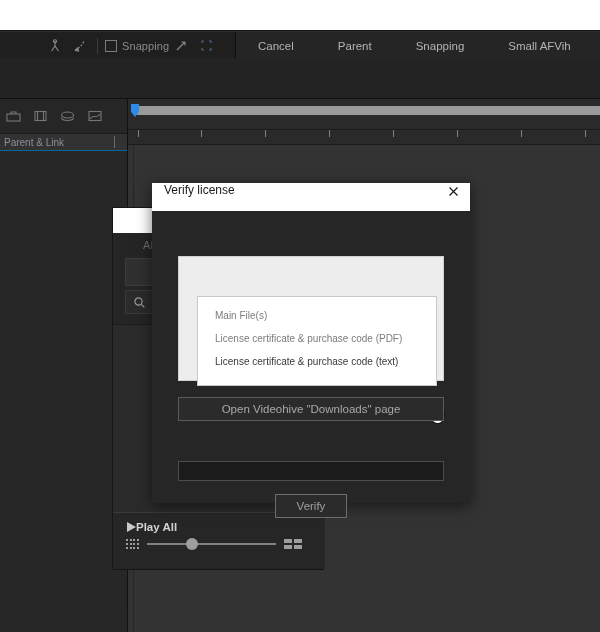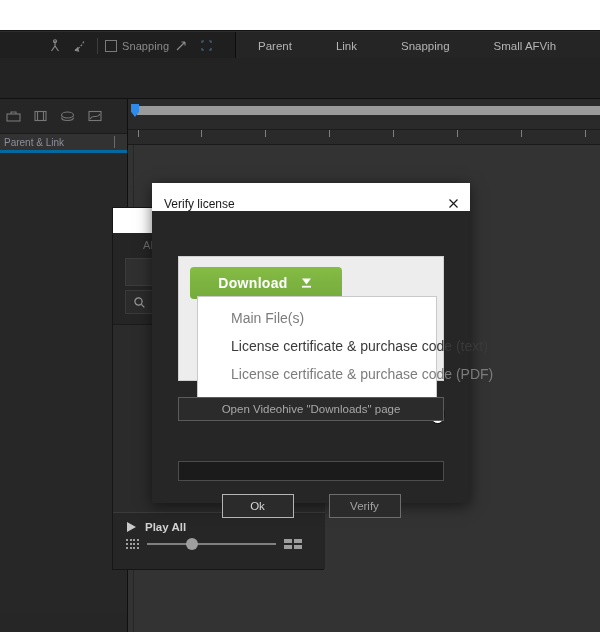--- a/index.html
+++ b/index.html
@@ -118,21 +118,21 @@
     height: 34px;
     padding-left: 6px;
     gap: 13px;
   }
   .lp-ico { color: #777; }
   .lp-ico svg { display: block; }
   .ae-col-header {
     height: 16px;
     background: #323232;
     border-top: 1px solid #1a1a1a;
-    border-bottom: 3px solid #0369a1;
+    border-bottom: 1px solid #0369a1;
     display: flex;
     align-items: center;
     padding-left: 4px;
     position: relative;
   }
   .ae-col-header span {
     color: #8e8e9a;
     font-size: 10px;
   }
   .ae-col-divider {
@@ -255,21 +255,20 @@
   .ext-footer {
     position: absolute;
     left: 0; bottom: 0;
     width: 212px; height: 56px;
     background: #262626;
     border-top: 1px solid #3a3a3a;
   }
   .ext-play {
     display: flex;
     align-items: center;
-    gap: 9px;
     padding: 8px 0 0 14px;
   }
   .ext-play-tri {
     width: 0; height: 0;
     border-left: 9px solid #c9c9c9;
     border-top: 5.5px solid transparent;
     border-bottom: 5.5px solid transparent;
   }
   .ext-play-label {
     color: #d2d2d2;
@@ -314,21 +313,21 @@
     position: absolute;
     left: 152px; top: 183px;
     width: 318px; height: 320px;
     background: #262626;
     box-shadow: 0 3px 14px rgba(0,0,0,.55);
   }
   .dlg-titlebar {
     height: 28px;
     background: #ffffff;
     display: flex;
-    align-items: flex-end;
+    align-items: flex-start;
     justify-content: space-between;
     padding: 0 9px 0 12px;
     box-sizing: border-box;
   }
   .dlg-title {
     color: #1a1a1a;
     font-size: 12px;
   }
   .dlg-close {
     color: #1a1a1a;
@@ -373,24 +372,23 @@
     position: absolute;
     left: 18px; top: 39px;
     width: 240px;
     background: #ffffff;
     border: 1px solid #c9c9c9;
     box-sizing: border-box;
     padding: 7px 0 12px 0;
   }
   .dl-item {
     color: #7c7c7c;
-    font-size: 14px;
+    font-size: 10px;
     padding: 6px 16px 6px 17px;
     white-space: nowrap;
-    margin-left: 16px;
   }
   .dl-item.hovered { color: #3a3a3a; }
 
   .cursor-hand {
     position: absolute;
     left: 248px; top: 144px;
     width: 20px; height: 24px;
     pointer-events: none;
   }
 
@@ -478,22 +476,22 @@
           <path d="M2 11L10 3M10 3H6.5M10 3v3.5"></path>
         </svg>
       </div>
       <div class="tool-ico" style="color:#4a6a86">
         <svg width="13" height="13" viewBox="0 0 13 13" fill="none" stroke="currentColor" stroke-width="1.1">
           <path d="M2 4V2h2M9 2h2v2M11 9v2H9M4 11H2V9"></path>
         </svg>
       </div>
     </div>
     <div class="ae-ws-tabs">
+      <div class="ws-tab">Cancel</div>
       <div class="ws-tab">Parent</div>
-      <div class="ws-tab">Link</div>
       <div class="ws-tab">Snapping</div>
       <div class="ws-tab">Small AFVih</div>
     </div>
   </div>
 
   <div class="ae-panel-strip"></div>
 
   <div class="ae-left-panel">
     <div class="ae-left-icons">
       <span class="lp-ico">
@@ -600,45 +598,35 @@
     <span class="dlg-close">
       <svg width="13" height="13" viewBox="0 0 13 13" fill="none" stroke="currentColor" stroke-width="1.2">
         <path d="M2.5 2.5l8 8M10.5 2.5l-8 8"></path>
       </svg>
     </span>
   </div>
 
   <div class="dlg-body">
 
     <div class="dl-card">
-      <div class="dl-btn">
-        <span>Download</span>
-        <span>
-          <svg width="15" height="14" viewBox="0 0 15 14" fill="currentColor">
-            <path d="M3 2.5h9l-4.5 6z"></path>
-              <rect x="3" y="9.8" width="9" height="1.8"></rect>
-          </svg>
-        </span>
-      </div>
       <div class="dl-menu">
         <div class="dl-item">Main File(s)</div>
+        <div class="dl-item">License certificate &amp; purchase code (PDF)</div>
         <div class="dl-item hovered">License certificate &amp; purchase code (text)</div>
-        <div class="dl-item">License certificate &amp; purchase code (PDF)</div>
       </div>
       <span class="cursor-hand">
         <svg width="20" height="24" viewBox="0 0 20 24" fill="#ffffff" stroke="#000000" stroke-width="1">
           <path d="M6 12V4.5a1.5 1.5 0 0 1 3 0V10V8a1.3 1.3 0 0 1 2.6 0v2V8.8a1.3 1.3 0 0 1 2.6 0V11V10a1.3 1.3 0 0 1 2.6 0v5.5c0 4-2.6 7-6 7-3.2 0-5-1.6-6.3-4.2L2.2 14c-.5-1 .3-2 1.3-1.7z"></path>
         </svg>
       </span>
     </div>
 
     <div class="open-page-btn">Open Videohive "Downloads" page</div>
 
 
     <div class="code-input"></div>
 
     <div class="dlg-actions">
-      <div class="dlg-btn">Ok</div>
       <div class="dlg-btn secondary">Verify</div>
     </div>
 
   </div>
 </div>
 
 </body></html>

